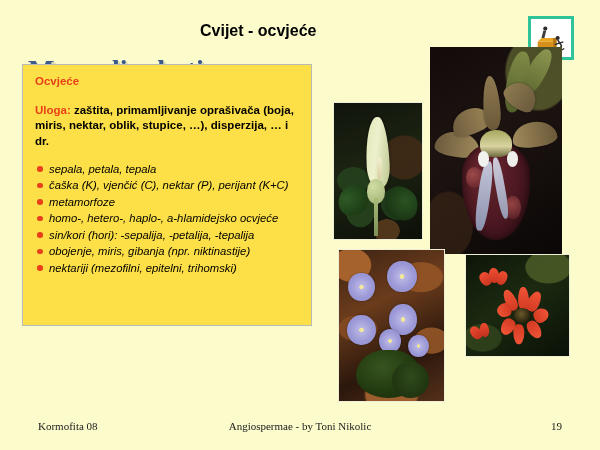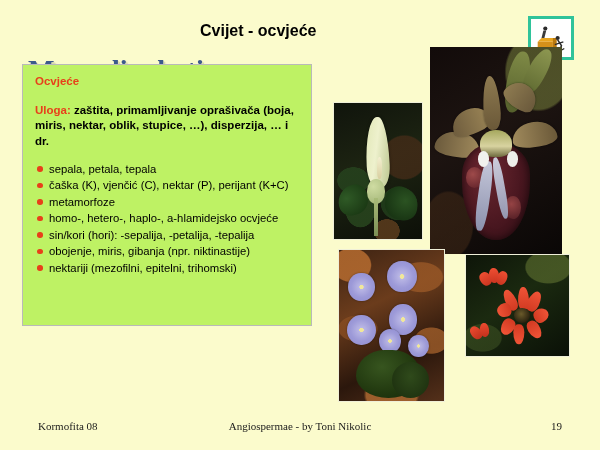--- a/index.html
+++ b/index.html
@@ -34,37 +34,37 @@
     background:#ffffff;
     border:3px solid #2fc39a;
     box-sizing:border-box;
     overflow:hidden;
   }
   .logo svg{display:block;width:100%;height:100%;}
 
   
   .panel{
     position:absolute;left:22px;top:64px;width:290px;height:262px;
-    background:#bef264;
+    background:#fde047;
     border:1px solid #b9b9b9;
     box-sizing:border-box;
     padding:8px 10px 6px 12px;
   }
   .panel-heading{
     color:#e8401a;font-size:11.5px;font-weight:700;
     margin:2px 0 0 0;
   }
   .panel-role{
     margin-top:16px;font-size:11.5px;font-weight:700;color:#000;
     line-height:1.33;
   }
   .panel-role .lbl{color:#e8401a;}
 
   ul.bullets{
-    list-style:none;margin:13px 0 0 0;padding:0;
+    list-style:none;margin:13px 0 0 0;padding:0;font-style:italic;
   }
   ul.bullets li{
     position:relative;
     padding-left:14px;
     font-size:11.3px;
     color:#000;
     line-height:1.33;
     margin-bottom:1.5px;
   }
   ul.bullets li::before{

